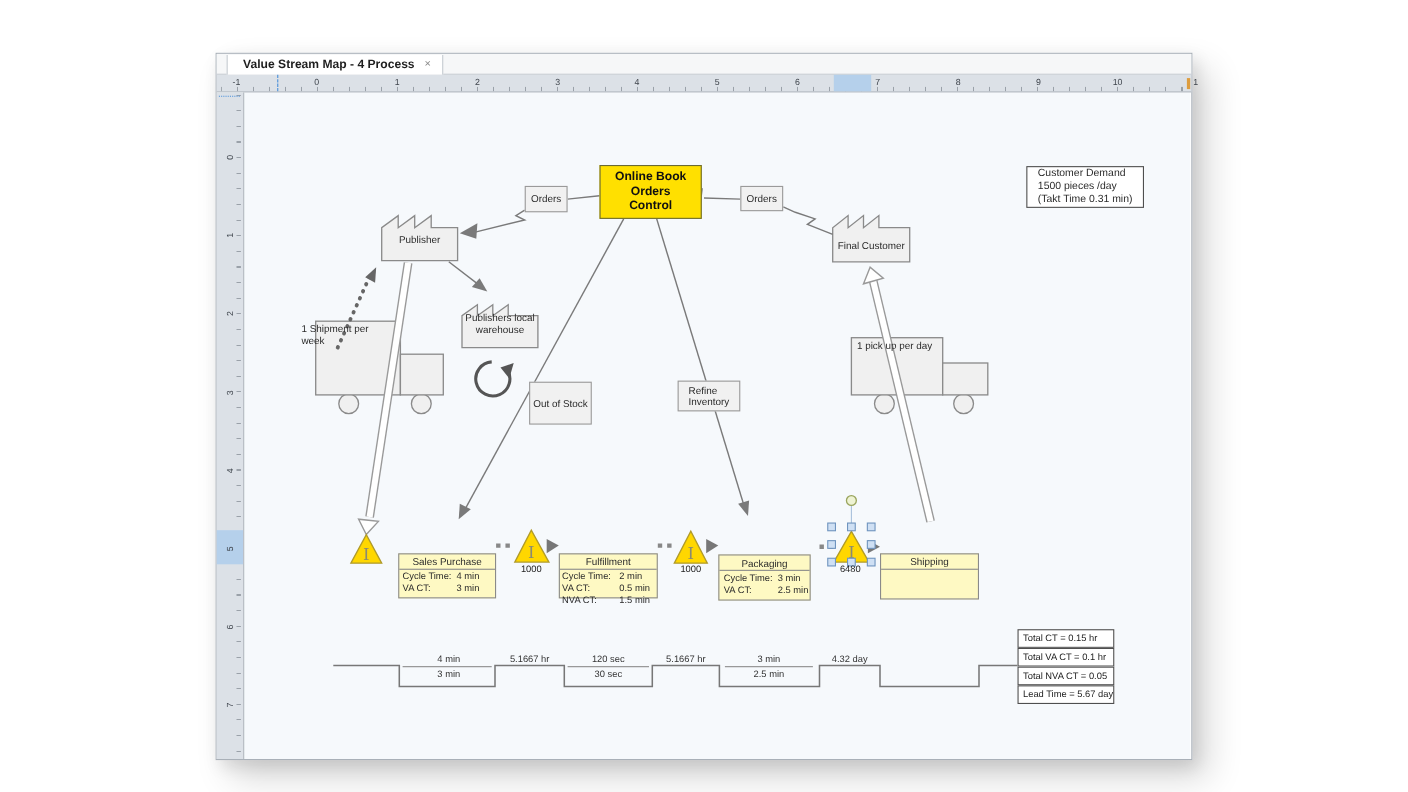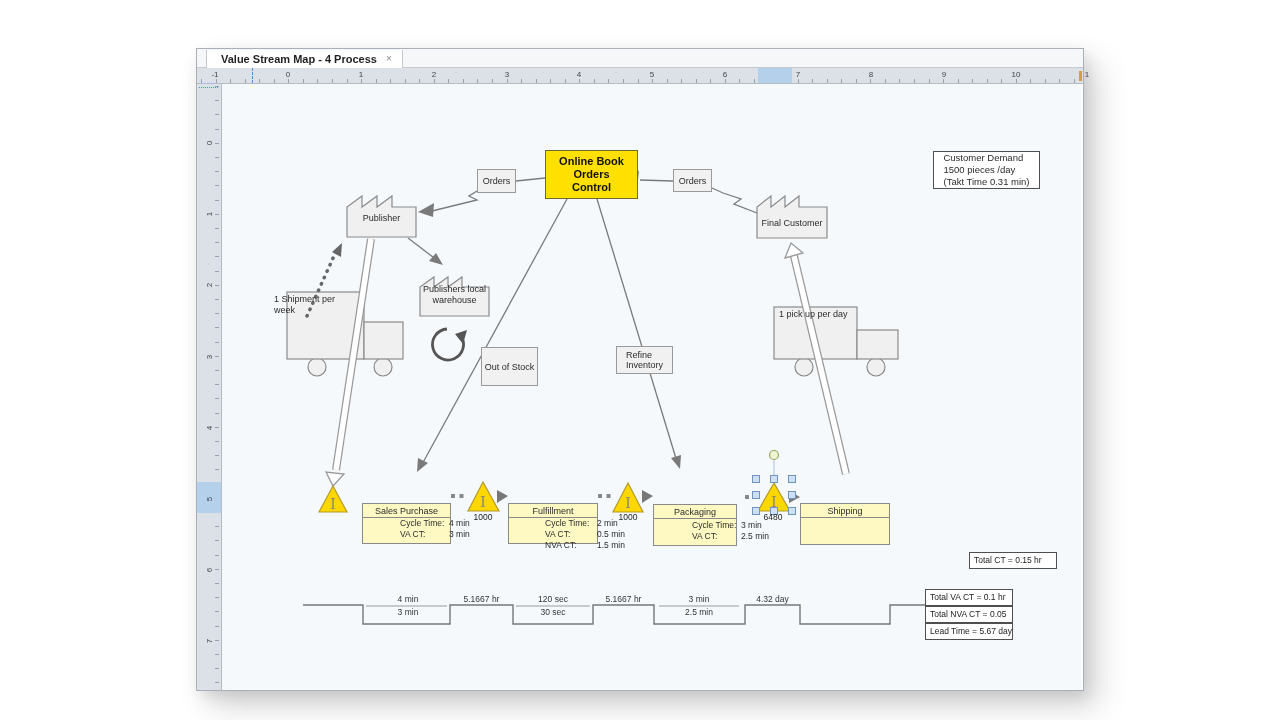--- a/index.html
+++ b/index.html
@@ -68,21 +68,21 @@
     font-size:11px;line-height:13px;font-weight:bold;color:#111;white-space:pre-line;
   }
   .proc{
     position:absolute;background:#fef9c3;border:1px solid #8a8a8a;box-sizing:border-box;margin-top:28px;
   }
   .proc .ptitle{
     height:13px;border-bottom:1px solid #8a8a8a;display:flex;align-items:center;justify-content:center;
     font-size:9px;color:#2b2b2b;
   }
   .metrics{position:absolute;font-size:8.5px;line-height:11px;color:#2b2b2b;}
-  .metrics .row{display:flex;margin-left:34px;}
+  .metrics .row{display:flex;}
   .metrics .ml{width:49px;}
   .metrics.wide .ml{width:52px;}
   .metrics.pk .ml{width:49px;}
   .tl-lbl{position:absolute;font-size:8.5px;line-height:11px;color:#333;text-align:center;}
   .statbox{
     position:absolute;left:925px;width:88px;height:17px;background:#fff;border:1px solid #4f4f4f;
     box-sizing:border-box;font-size:8.5px;line-height:15px;color:#222;padding-left:4px;
   }
   .ilabel{position:absolute;width:32px;text-align:center;font-size:8.5px;color:#222;}
 </style>
@@ -267,21 +267,21 @@
 <div class="tl-lbl" style="left:366px;top:594px;width:84px;">4 min</div>
 <div class="tl-lbl" style="left:366px;top:607px;width:84px;">3 min</div>
 <div class="tl-lbl" style="left:450px;top:594px;width:63px;">5.1667 hr</div>
 <div class="tl-lbl" style="left:513px;top:594px;width:80px;">120 sec</div>
 <div class="tl-lbl" style="left:513px;top:607px;width:80px;">30 sec</div>
 <div class="tl-lbl" style="left:593px;top:594px;width:61px;">5.1667 hr</div>
 <div class="tl-lbl" style="left:659px;top:594px;width:80px;">3 min</div>
 <div class="tl-lbl" style="left:659px;top:607px;width:80px;">2.5 min</div>
 <div class="tl-lbl" style="left:745px;top:594px;width:55px;">4.32 day</div>
 
-<div class="statbox" style="top:552px;margin-left:44px;">Total CT = 0.15 hr</div>
+<div class="statbox" style="top:572px;">Total CT = 0.15 hr</div>
 <div class="statbox" style="top:589px;">Total VA CT = 0.1 hr</div>
 <div class="statbox" style="top:606px;">Total NVA CT = 0.05 hr</div>
 <div class="statbox" style="top:623px;">Lead Time = 5.67 day</div>
 
 <div class="tabbar">
   <div class="tab">
     <span class="tab-title">Value Stream Map - 4 Process</span>
     <span class="tab-close">×</span>
   </div>
 </div>

